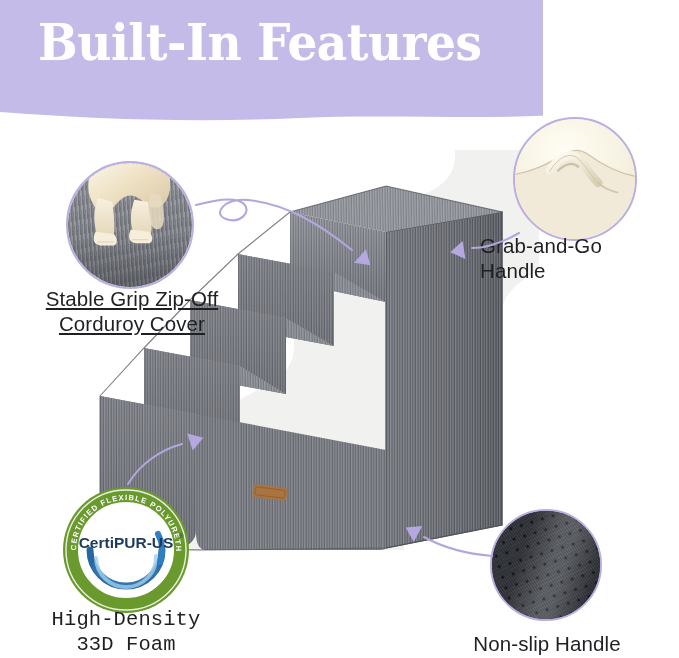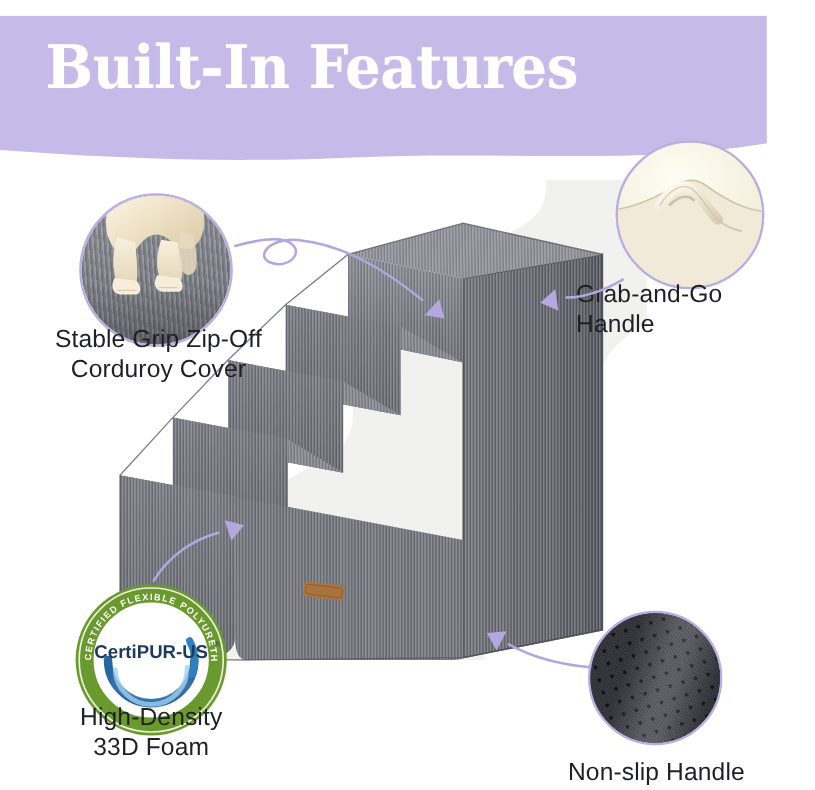--- a/index.html
+++ b/index.html
@@ -5,21 +5,21 @@
   * { margin:0; padding:0; box-sizing:border-box; }
   html,body { background:#ffffff; }
   body {
     width:679px; height:658px;
     position:relative; overflow:hidden;
     font-family:"Liberation Sans", sans-serif;
     background:#ffffff;
   }
 
   
-  .banner { position:absolute; left:0; top:13px; width:639px; height:140px; overflow:hidden; }
+  .banner { position:absolute; left:0; top:0; width:543px; height:140px; overflow:hidden; }
   .banner svg { position:absolute; left:0; top:0; }
   .banner-title {
     position:absolute; left:38px; top:15px;
     font-family:"DejaVu Serif", "Liberation Serif", serif;
     font-weight:700;
     font-size:50px;
     letter-spacing:-0.5px;
     color:#ffffff;
     transform:scaleX(0.94);
     transform-origin:left top;
@@ -243,21 +243,21 @@
 
       <path d="M52,36 C48,48 48,58 52,66 C55,72 63,72 66,67 C69,61 66,48 64,38 Z" fill="url(#fur2)"></path>
       <path d="M49,62 C46,68 47,73 53,74 L65,74 C69,73 68,67 65,64 Z" fill="#f6eedb"></path>
 
       <path d="M66,30 C64,40 64,50 67,58 C69,63 75,63 77,58 C79,52 77,40 75,32 Z" fill="#e7dbc0" opacity=".85"></path>
 
       <path d="M20,73 L34,73 M50,71 L64,71" stroke="#c9b994" stroke-width=".8" opacity=".6"></path>
     </svg>
   </div>
 </div>
-<div class="label" style="left:8px; top:270px; width:248px;">Stable Grip Zip-Off
+<div class="label" style="left:8px; top:286px; width:248px;text-decoration:underline;">Stable Grip Zip-Off
 Corduroy Cover</div>
 
 <div class="circle" style="left:513px; top:117px; width:124px; height:124px; background:#f3eede;">
   <div class="inner">
     <div class="handle-bg"></div>
     <svg viewBox="0 0 124 124" style="position:absolute;inset:0;">
       <defs>
         <linearGradient id="hstrap" x1="0" y1="0" x2="1" y2="1">
           <stop offset="0%" stop-color="#fffdf6"></stop>
           <stop offset="55%" stop-color="#ece4cf"></stop>
@@ -305,21 +305,21 @@
     </text>
 
     <path d="M30,66 A36,36 0 0 0 102,66" fill="none" stroke="url(#swoosh)" stroke-width="7" stroke-linecap="round" opacity=".95"></path>
     <path d="M36,74 A30,30 0 0 0 96,72" fill="none" stroke="#9fd0ec" stroke-width="4" stroke-linecap="round" opacity=".8"></path>
     <path d="M98,50 A34,34 0 0 1 100,78" fill="none" stroke="#2f7fc1" stroke-width="6" stroke-linecap="round"></path>
 
     <text x="66" y="64" text-anchor="middle" font-family="'Liberation Sans',sans-serif" font-size="15.5" font-weight="bold" fill="#1b3a5c">CertiPUR-US</text>
     <text x="119" y="54" font-family="'Liberation Sans',sans-serif" font-size="6" fill="#1b3a5c">®</text>
   </svg>
 </div>
-<div class="label" style="left:15px; top:585px; width:222px;">High-Density
+<div class="label" style="left:15px; top:607px; width:222px;font-family:Liberation Mono, monospace;">High-Density
 33D Foam</div>
 
 <div class="circle" style="left:490px; top:509px; width:112px; height:112px; background:#3c3f45;">
   <div class="inner">
     <div class="nonslip-bg"></div>
   </div>
 </div>
 <div class="label" style="left:436px; top:631px; width:222px;">Non-slip Handle</div>
 
 <svg class="arrows" viewBox="0 0 679 658">

